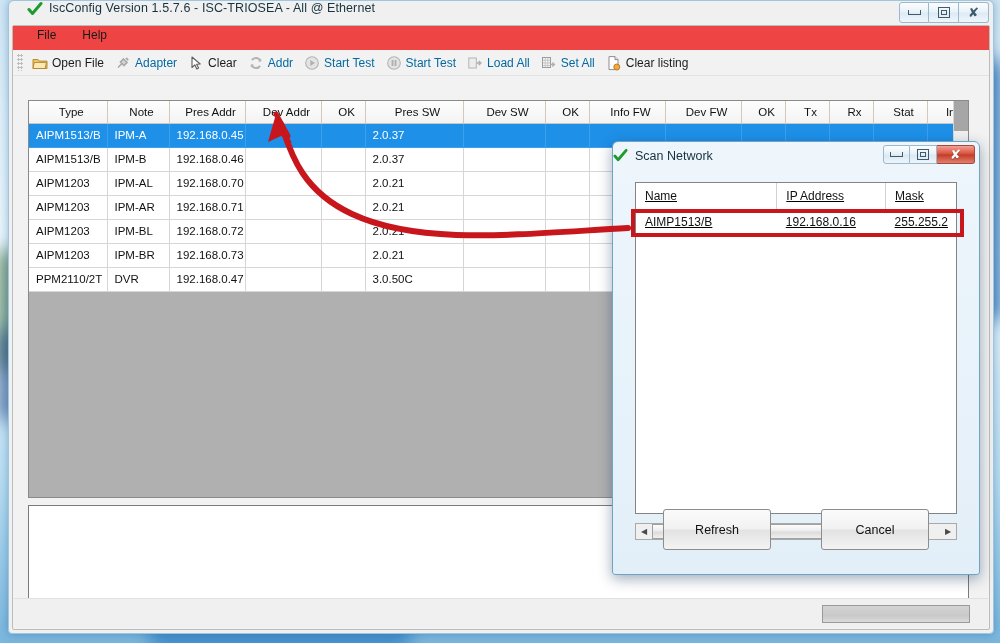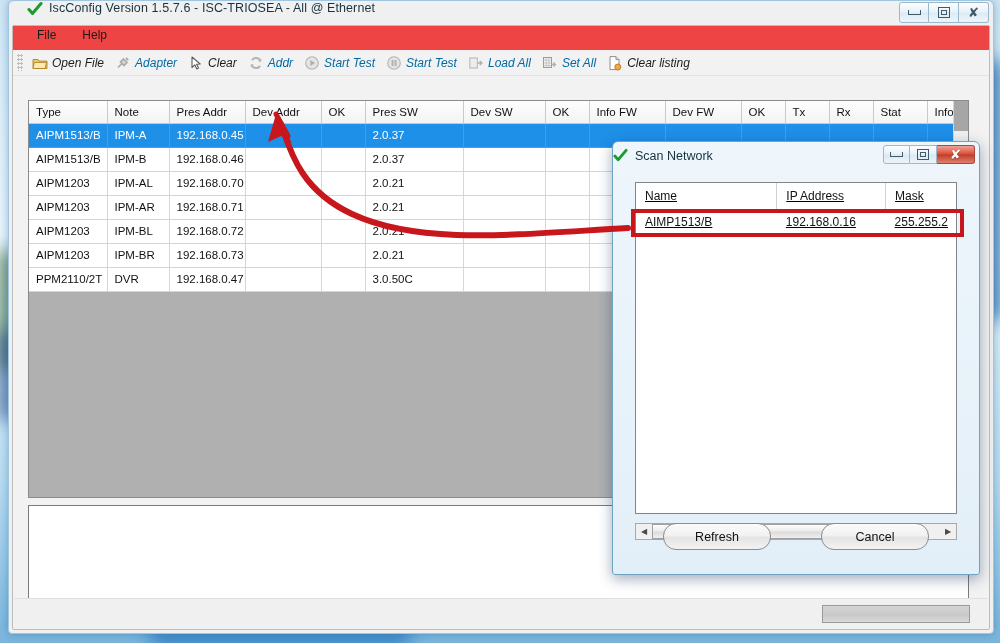--- a/index.html
+++ b/index.html
@@ -141,21 +141,20 @@
     background-image: radial-gradient(circle at 1.5px 1.5px, #bdbdbd 1px, transparent 1.2px);
     background-size: 3px 4px;
   }
   .tb-item {
     display: flex;
     align-items: center;
     height: 21px;
     padding: 0 5px;
     margin-right: 1px;
     white-space: nowrap;
-    font-style: italic;
   }
   .tb-label { font-size: 12px; color: #1c1c1c; }
   .tb-item.disabled .tb-label { color: #0369a1; }
   .tb-ico {
     width: 16px; height: 16px;
     margin-right: 4px;
     position: relative;
     flex: 0 0 auto;
   }
 
@@ -178,21 +177,21 @@
     background: #fff;
   }
   table.grid th {
     height: 22px;
     background: linear-gradient(180deg, #fefefe 0%, #f3f3f3 100%);
     border-right: 1px solid #d2c9b8;
     border-bottom: 1px solid #c8c8c8;
     font-size: 11.5px;
     font-weight: normal;
     color: #111;
-    text-align: left;
+    text-align: center;
     padding: 0 0 0 7px;
     box-sizing: border-box;
     white-space: nowrap;
     overflow: hidden;
   }
   table.grid td {
     height: 24px;
     border-right: 1px solid #d6d6d6;
     border-bottom: 1px solid #d6d6d6;
     font-size: 11.5px;
@@ -403,23 +402,23 @@
   .dlg-buttons {
     position: absolute;
     left: 0; right: 0;
     bottom: 14px;
     display: flex;
     justify-content: center;
     gap: 50px;
   }
   .dlg-button {
     width: 108px;
-    height: 27px;
+    height: 41px;
     border: 1px solid #8d8d8d;
-    border-radius: 13px;
+    border-radius: 3px;
     background: linear-gradient(180deg, #fbfbfb 0%, #f1f1f1 48%, #e3e3e3 52%, #f3f3f3 100%);
     font-size: 12.5px;
     color: #111;
     display: flex;
     align-items: center;
     justify-content: center;
     box-sizing: border-box;
   }
 
   

